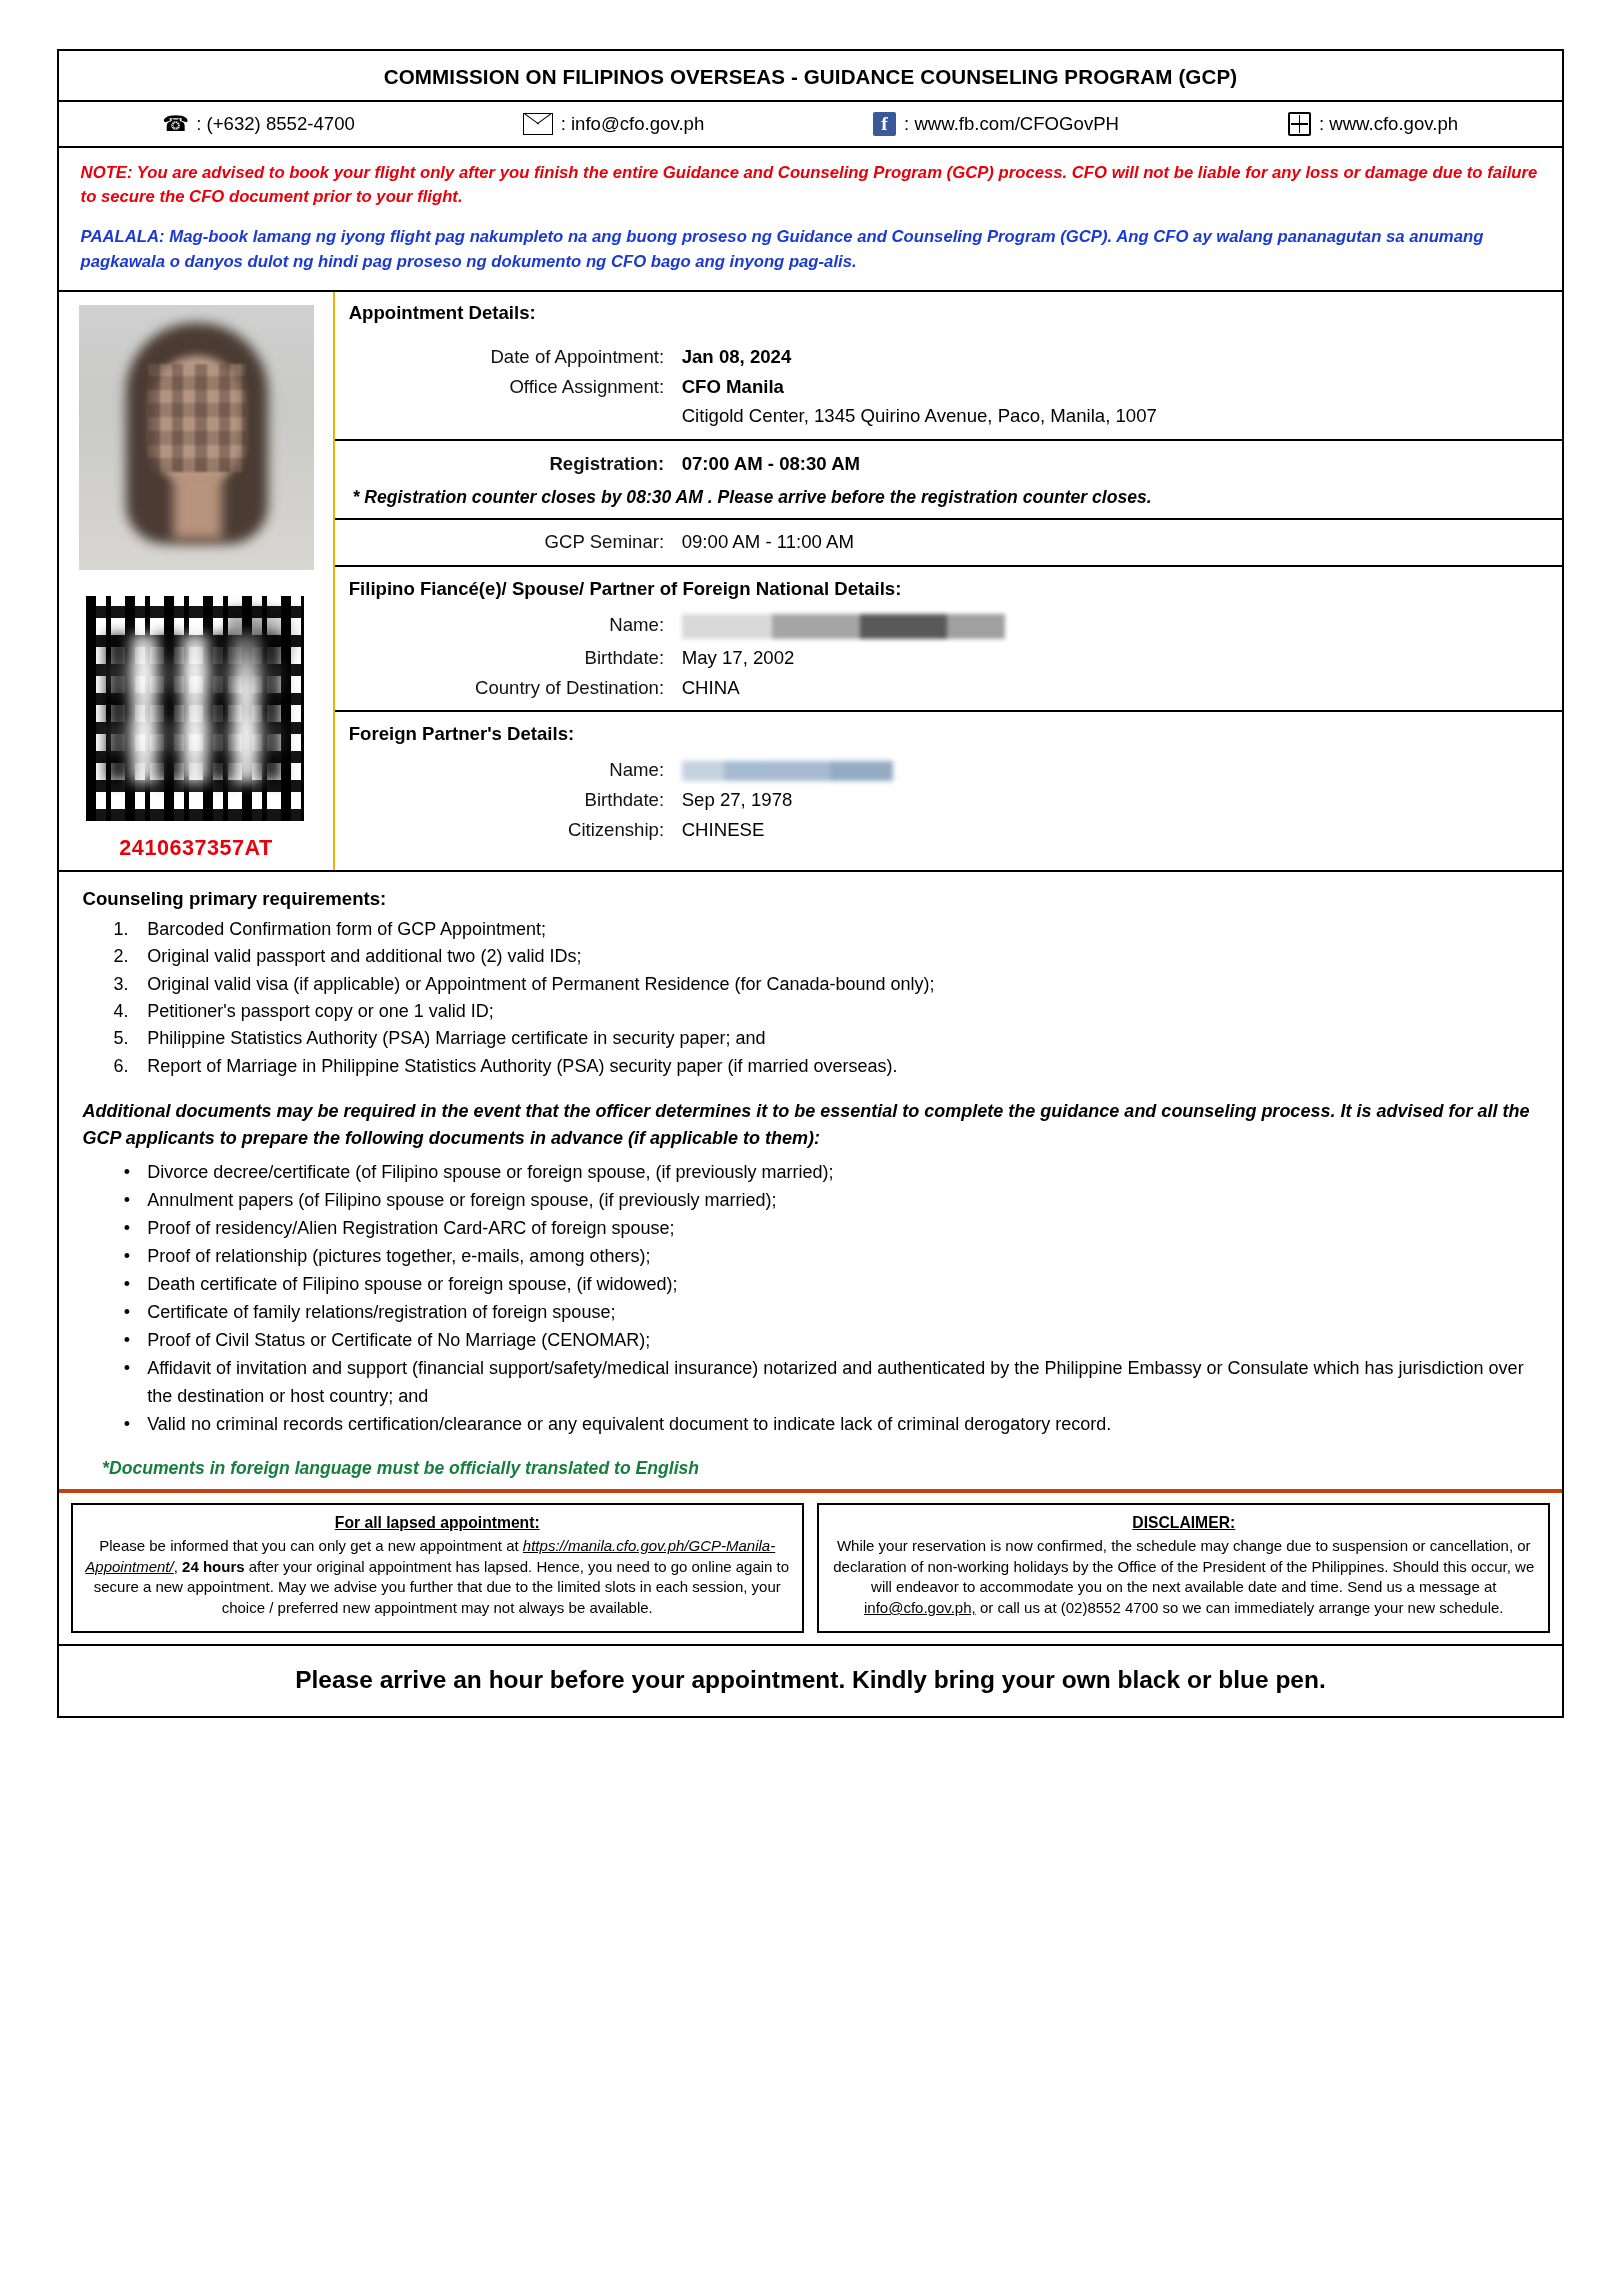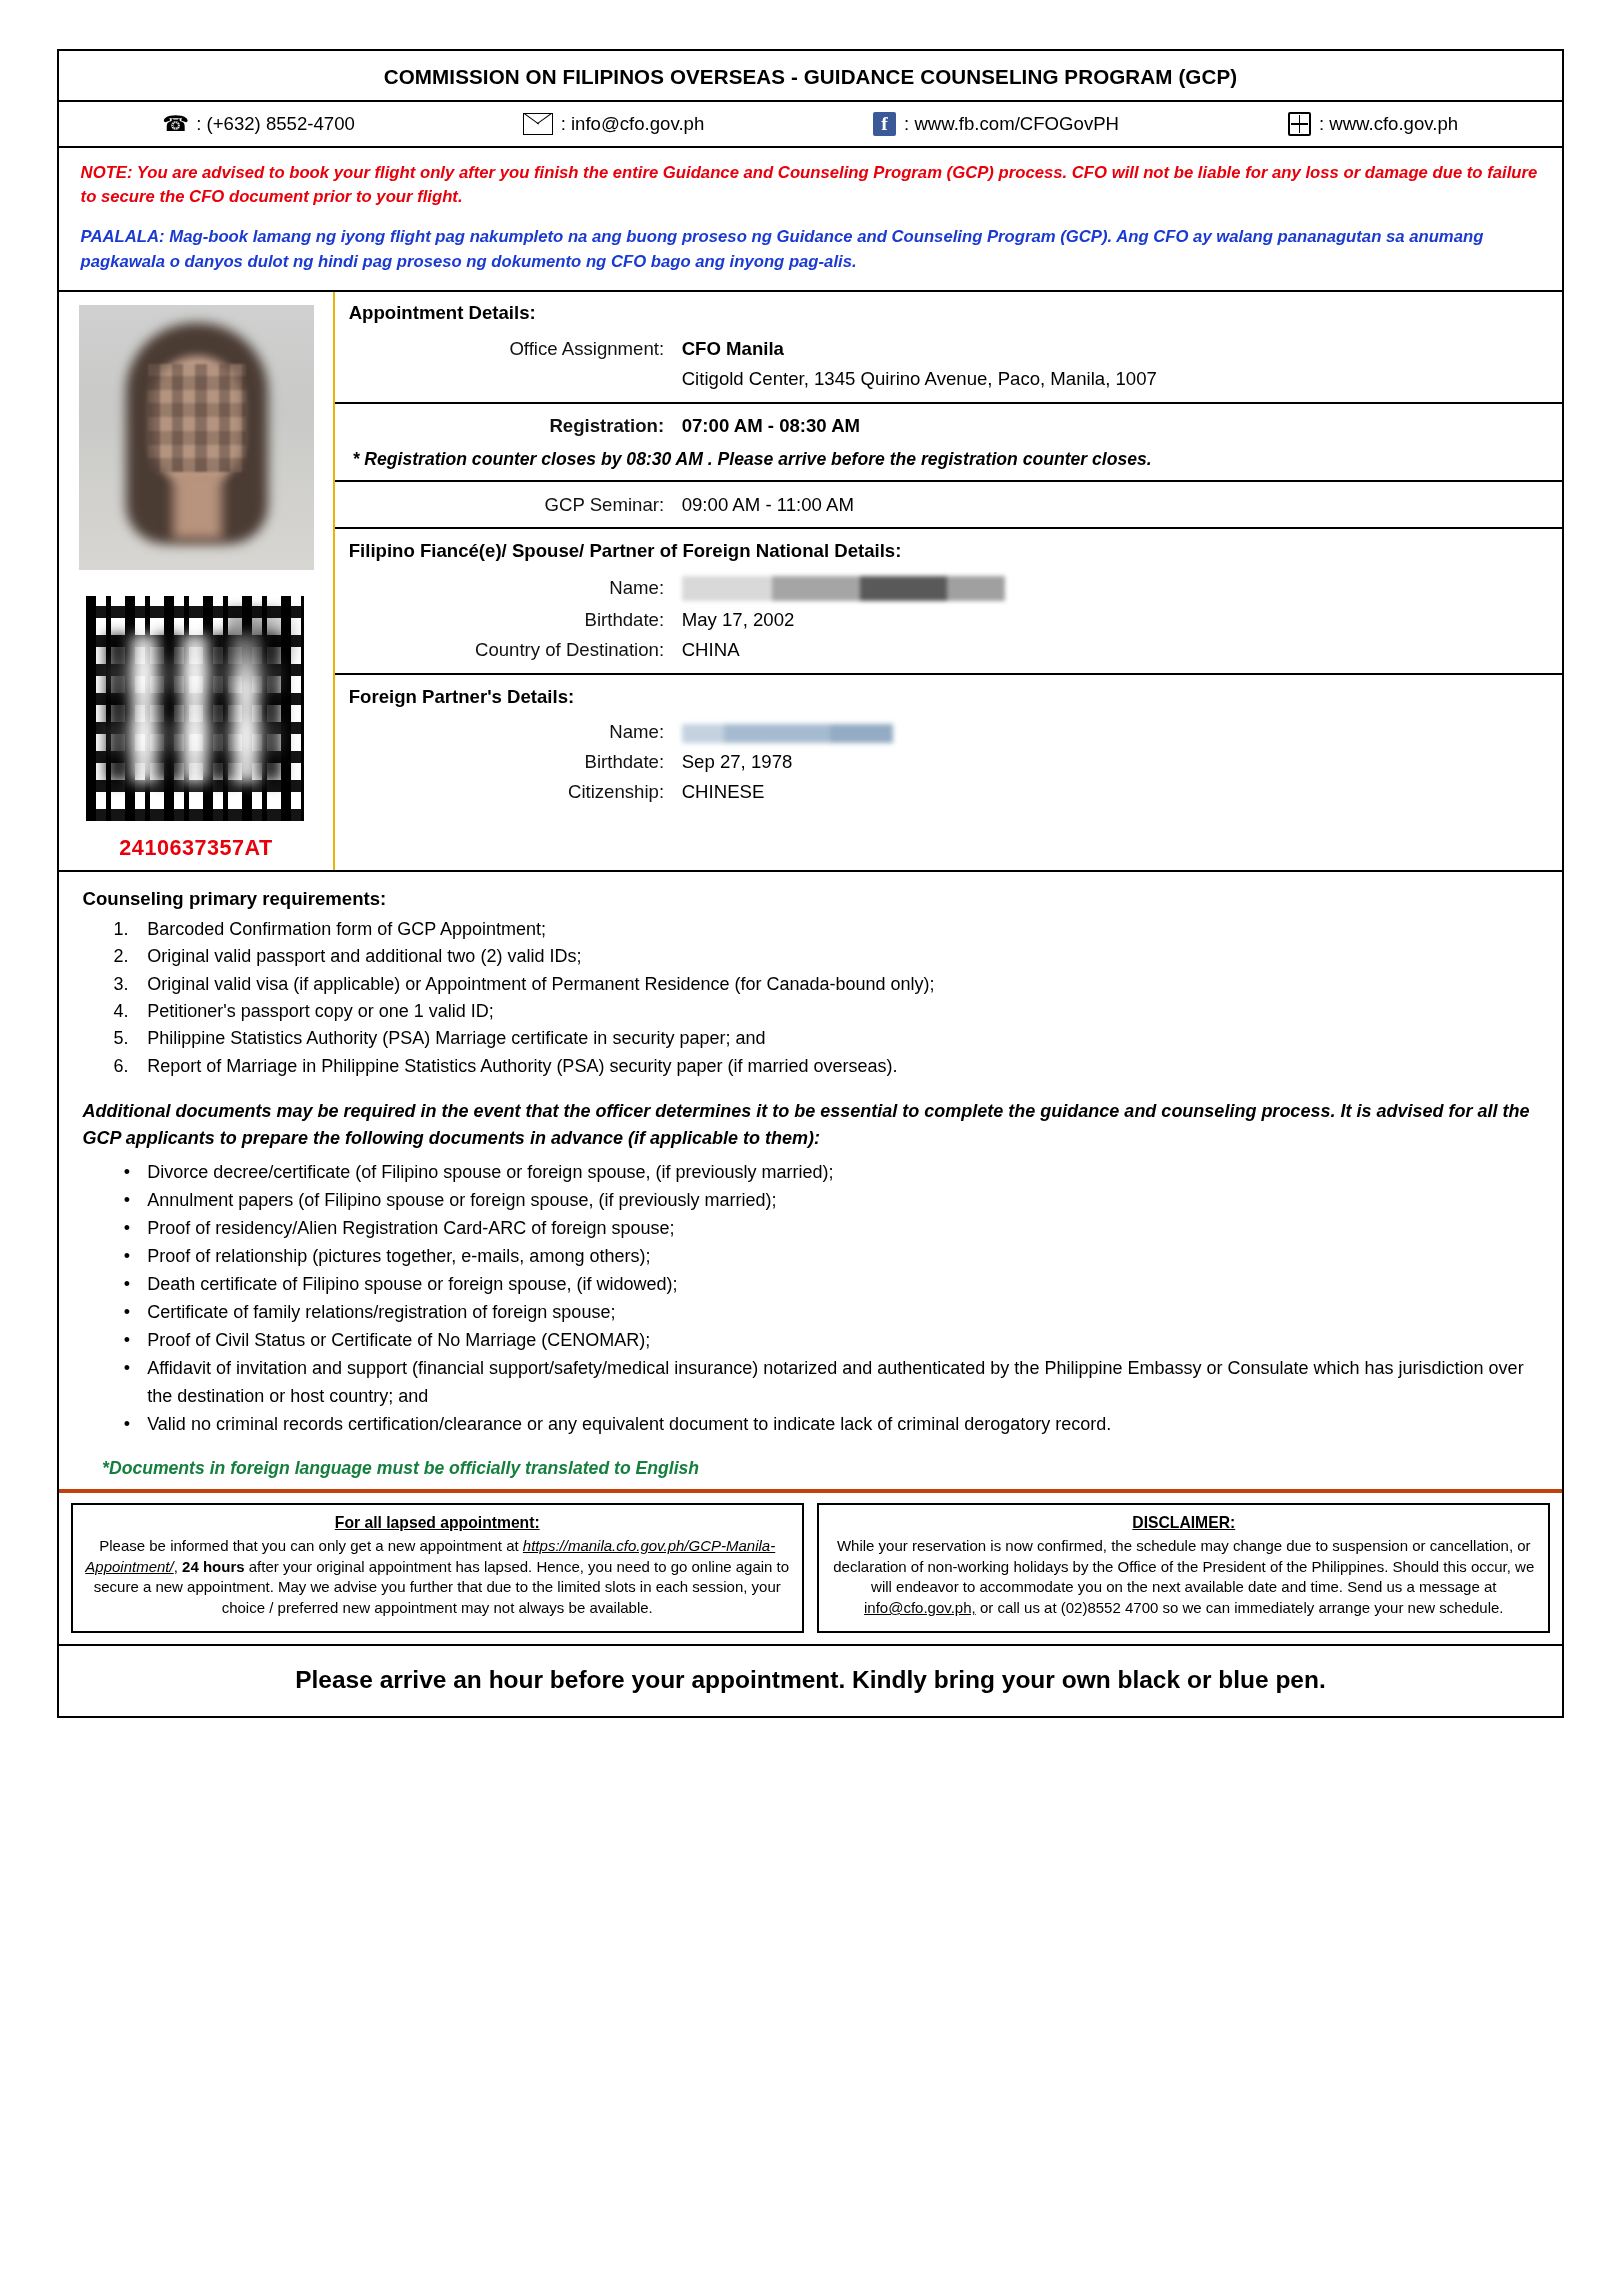--- a/index.html
+++ b/index.html
@@ -402,20 +402,24 @@
           <div class="qr-blur"></div>
           <div class="qr-mark"></div>
         </div>
         <div class="barcode-id">2410637357AT</div>
       </div>
 
       <div class="right-col">
 
         <div class="sect-title">Appointment Details:</div>
 
+        <div class="kv pad-t">
+          <div class="k">Date of Appointment:</div>
+          <div class="v b">Jan 08, 2024</div>
+        </div>
         <div class="kv">
           <div class="k">Office Assignment:</div>
           <div class="v b">CFO Manila</div>
         </div>
         <div class="kv pad-b">
           <div class="k"></div>
           <div class="v">Citigold Center, 1345 Quirino Avenue, Paco, Manila, 1007</div>
         </div>
 
         <div class="sep"></div>

